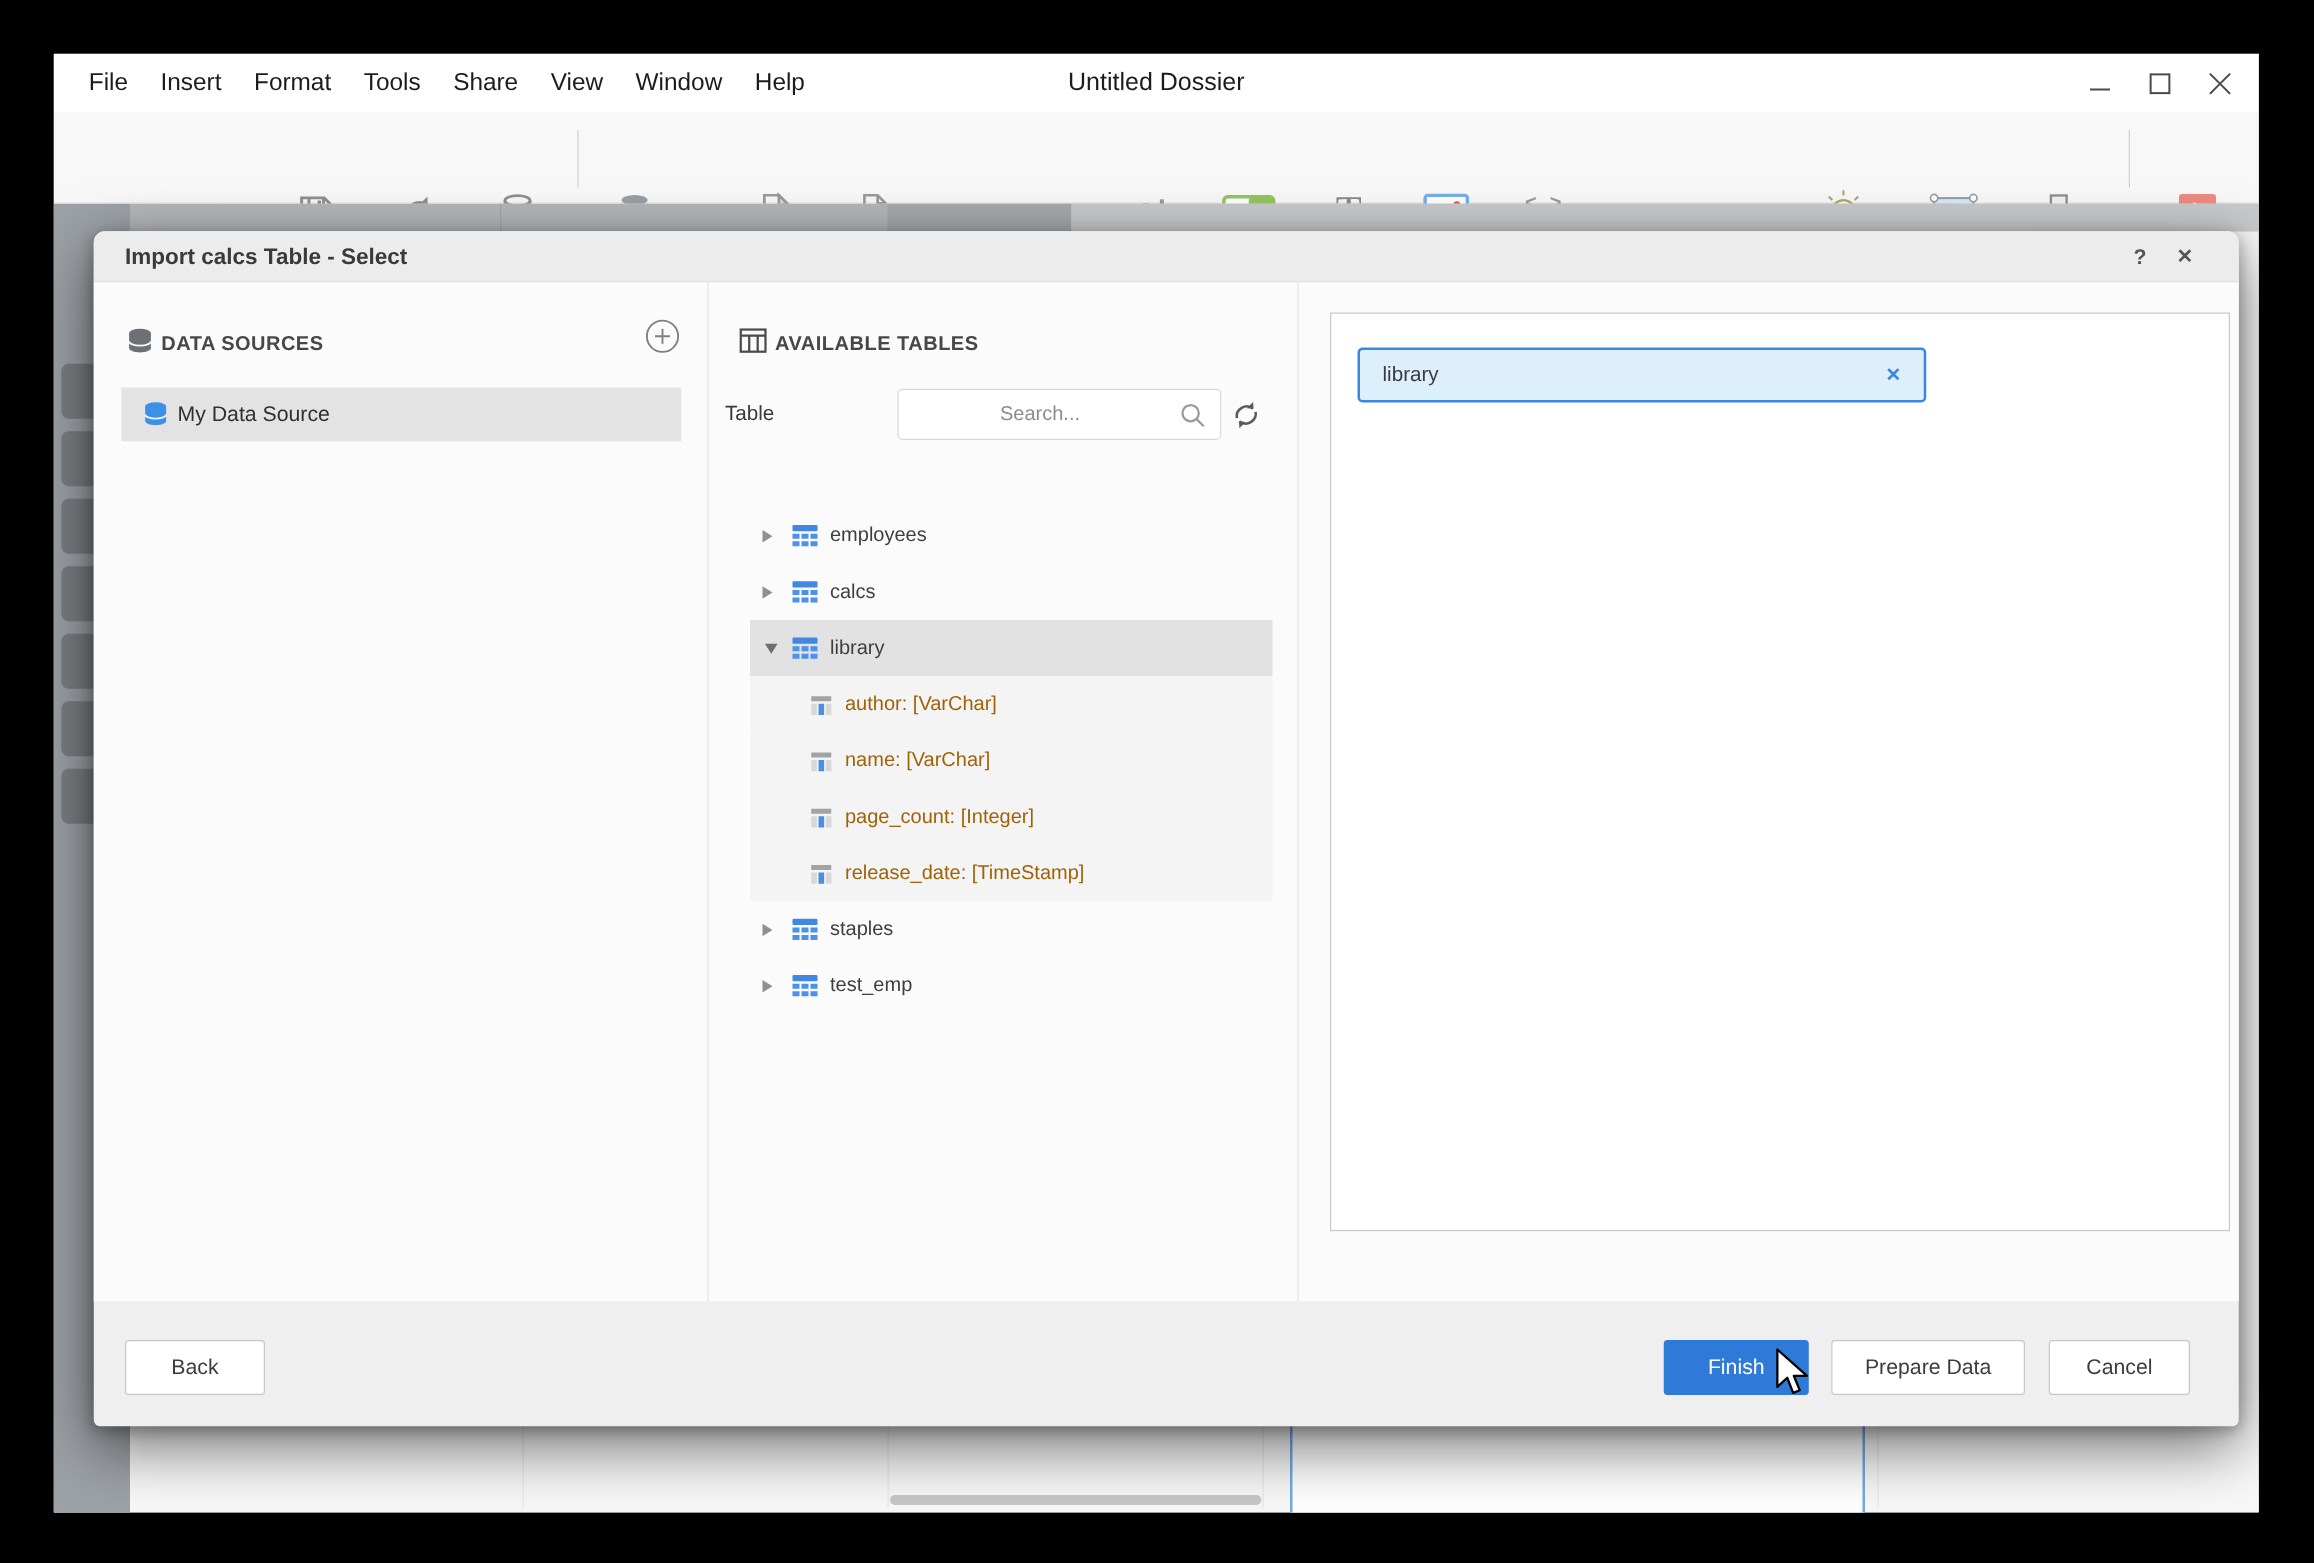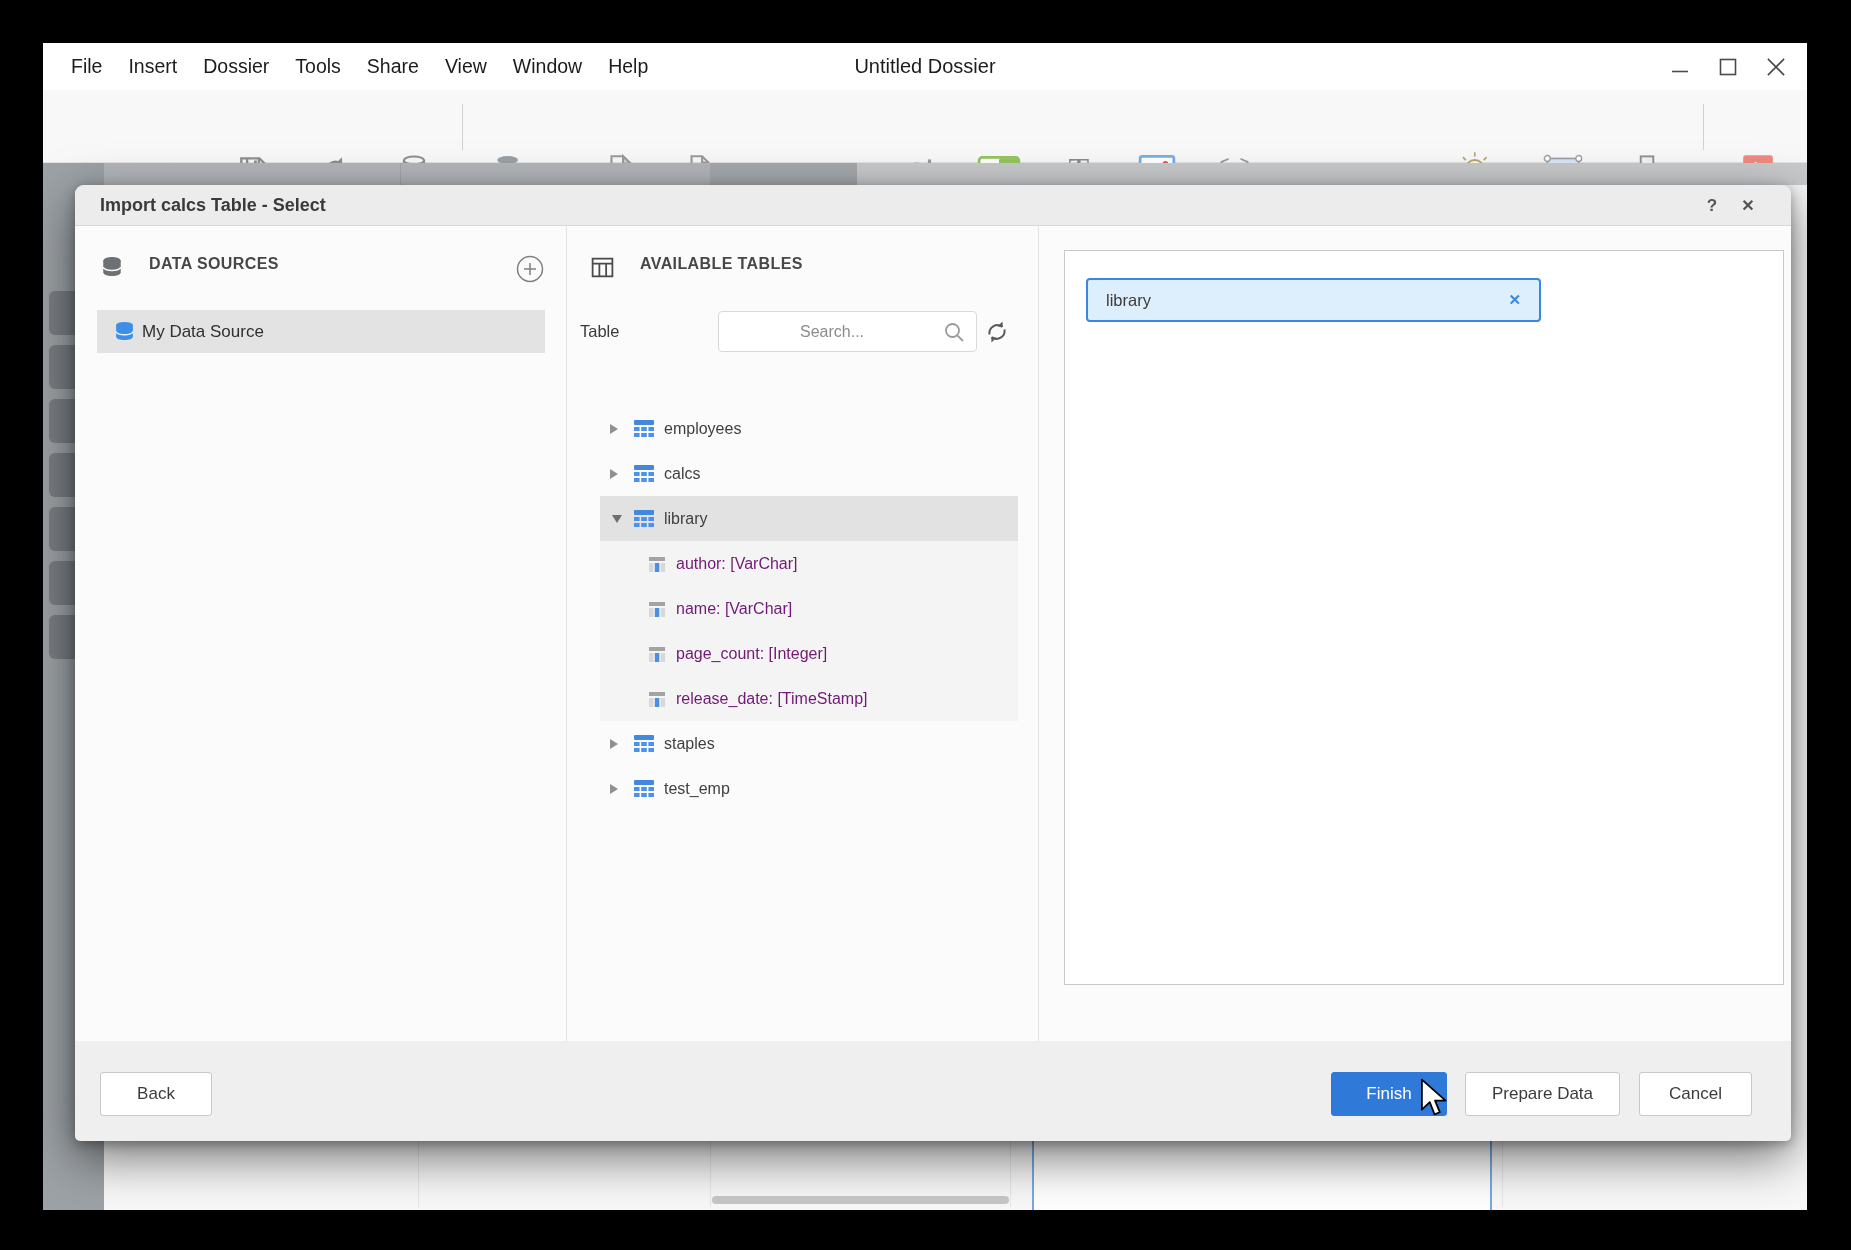--- a/index.html
+++ b/index.html
@@ -36,34 +36,34 @@
   .hscroll{position:absolute;left:669px;top:1033px;width:297px;height:8px;background:#c7c7c7;border-radius:4px;}
 
   
   .dialog{position:absolute;left:32px;top:142px;width:1716px;height:956px;background:#efefef;border-radius:9px 9px 5px 5px;box-shadow:0 16px 50px rgba(0,0,0,.55),0 3px 12px rgba(0,0,0,.3);}
   .dlg-header{position:absolute;left:0;top:0;width:100%;height:41px;background:#ececec;border-bottom:1px solid #d8d8d8;border-radius:9px 9px 0 0;}
   .dlg-title{position:absolute;left:25px;top:0;line-height:41px;font-size:18px;font-weight:bold;color:#3a3a3a;}
   .dlg-help{position:absolute;left:1622px;top:0;width:30px;line-height:41px;text-align:center;font-size:17px;font-weight:bold;color:#555;}
   .dlg-close{position:absolute;left:1658px;top:0;width:30px;line-height:41px;text-align:center;font-size:16px;font-weight:bold;color:#555;}
   .dlg-body{position:absolute;left:0;top:41px;width:100%;height:815px;background:#fbfbfb;}
   .pdiv{position:absolute;top:0;bottom:0;width:1px;background:#e3e3e3;}
-  .sec-head{position:absolute;top:29px;height:30px;display:flex;align-items:flex-start;gap:25px;}
+  .sec-head{position:absolute;top:29px;height:30px;display:flex;align-items:flex-end;gap:5px;}
   .sec-head .txt{font-size:16px;font-weight:bold;color:#474747;letter-spacing:.4px;}
   .add-circle{position:absolute;left:441px;top:29px;width:28px;height:28px;}
   .ds-row{position:absolute;left:22px;top:84px;width:448px;height:43px;background:#e3e3e3;display:flex;align-items:center;gap:6px;padding-left:16px;}
   .ds-row .lbl{font-size:17px;color:#303030;}
   .tbl-label{position:absolute;left:505px;top:85px;height:41px;line-height:41px;font-size:16.5px;color:#3a3a3a;}
   .search-box{position:absolute;left:643px;top:85px;width:259px;height:41px;background:#fff;border:1px solid #d9d9d9;border-radius:4px;}
   .search-box input{position:absolute;left:8px;top:0;width:210px;height:39px;border:none;outline:none;background:transparent;font-family:"Liberation Sans",sans-serif;font-size:16px;color:#444;text-align:center;}
   .search-box input::placeholder{color:#8c8c8c;}
   .search-ic{position:absolute;right:10px;top:8px;}
   .tree-refresh{position:absolute;left:908px;top:92px;width:28px;height:28px;}
   .trow{position:absolute;left:525px;width:418px;height:45px;display:flex;align-items:center;gap:9px;padding-left:10px;font-size:16px;color:#3f3f3f;}
   .trow.sel{background:#e2e2e2;}
-  .tchild{position:absolute;left:525px;width:418px;height:45px;display:flex;align-items:center;gap:9px;padding-left:47px;font-size:16px;color:#701a75;background:#f4f4f4;}
+  .tchild{position:absolute;left:525px;width:418px;height:45px;display:flex;align-items:center;gap:9px;padding-left:47px;font-size:16px;color:#a16207;background:#f4f4f4;}
   .caret-r{width:14px;height:14px;display:flex;align-items:center;}
   .caret-r i{width:0;height:0;border-left:8px solid #909090;border-top:5.5px solid transparent;border-bottom:5.5px solid transparent;}
   .caret-d{width:14px;height:14px;display:flex;align-items:center;justify-content:center;}
   .caret-d i{width:0;height:0;border-top:8px solid #6e6e6e;border-left:5.5px solid transparent;border-right:5.5px solid transparent;}
   .sel-box{position:absolute;left:989px;top:24px;width:720px;height:735px;background:#fff;border:1px solid #c9c9c9;}
   .chip{position:absolute;left:21px;top:27px;width:455px;height:44px;background:#ddeefc;border:2px solid #3987e5;border-radius:4px;display:flex;align-items:center;}
   .chip .lbl{font-size:16.5px;color:#3c3c3c;margin-left:18px;flex:1;}
   .chip .x{font-size:15px;font-weight:bold;color:#3b87e2;margin-right:18px;}
   .dlg-footer{position:absolute;left:0;top:856px;width:100%;height:100px;}
   .btn{position:absolute;top:31px;height:44px;background:#fff;border:1px solid #c8c8c8;border-radius:3px;font-size:17px;color:#3c3c3c;display:flex;align-items:center;justify-content:center;}
@@ -72,21 +72,21 @@
 </style>
 </head>
 <body>
 
 <div class="stage">
  <div class="window">
 
   <div class="menubar">
     <div class="menu-item">File</div>
     <div class="menu-item">Insert</div>
-    <div class="menu-item">Dossier</div>
+    <div class="menu-item">Format</div>
     <div class="menu-item">Tools</div>
     <div class="menu-item">Share</div>
     <div class="menu-item">View</div>
     <div class="menu-item">Window</div>
     <div class="menu-item">Help</div>
     <div class="win-title">Untitled Dossier</div>
     <div class="win-controls">
       <div class="win-btn">
             <svg width="24" height="24" viewBox="0 0 24 24">
               <path d="M4 16.5 h16" stroke="#4a4a4a" stroke-width="1.6"></path>

